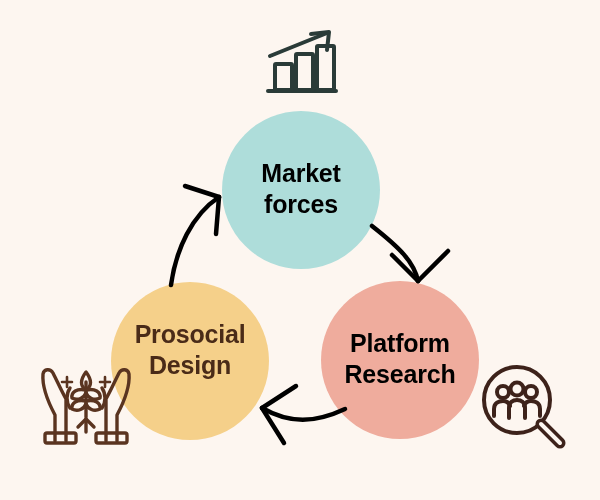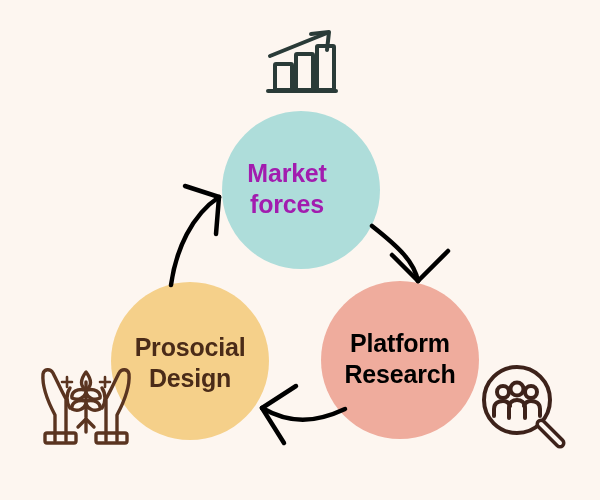--- a/index.html
+++ b/index.html
@@ -29,34 +29,34 @@
     position: absolute;
     text-align: center;
     font-weight: bold;
     font-size: 25px;
     line-height: 1.24;
     letter-spacing: -0.2px;
     pointer-events: none;
     white-space: pre-line;
   }
   #label-market {
-    left: 208px;
+    left: 222px;
     top: 158px;
     width: 158px;
-    color: #a21caf;
+    color: #000000;
   }
   #label-platform {
     left: 315px;
     top: 328px;
     width: 170px;
     color: #000000;
   }
   #label-prosocial {
     left: 105px;
-    top: 332px;
+    top: 319px;
     width: 170px;
     color: #4A2B18;
   }
 </style>
 </head>
 <body>
 
 <div id="diagram-root">
 
   <svg id="cycle-svg" viewBox="0 0 600 500">

